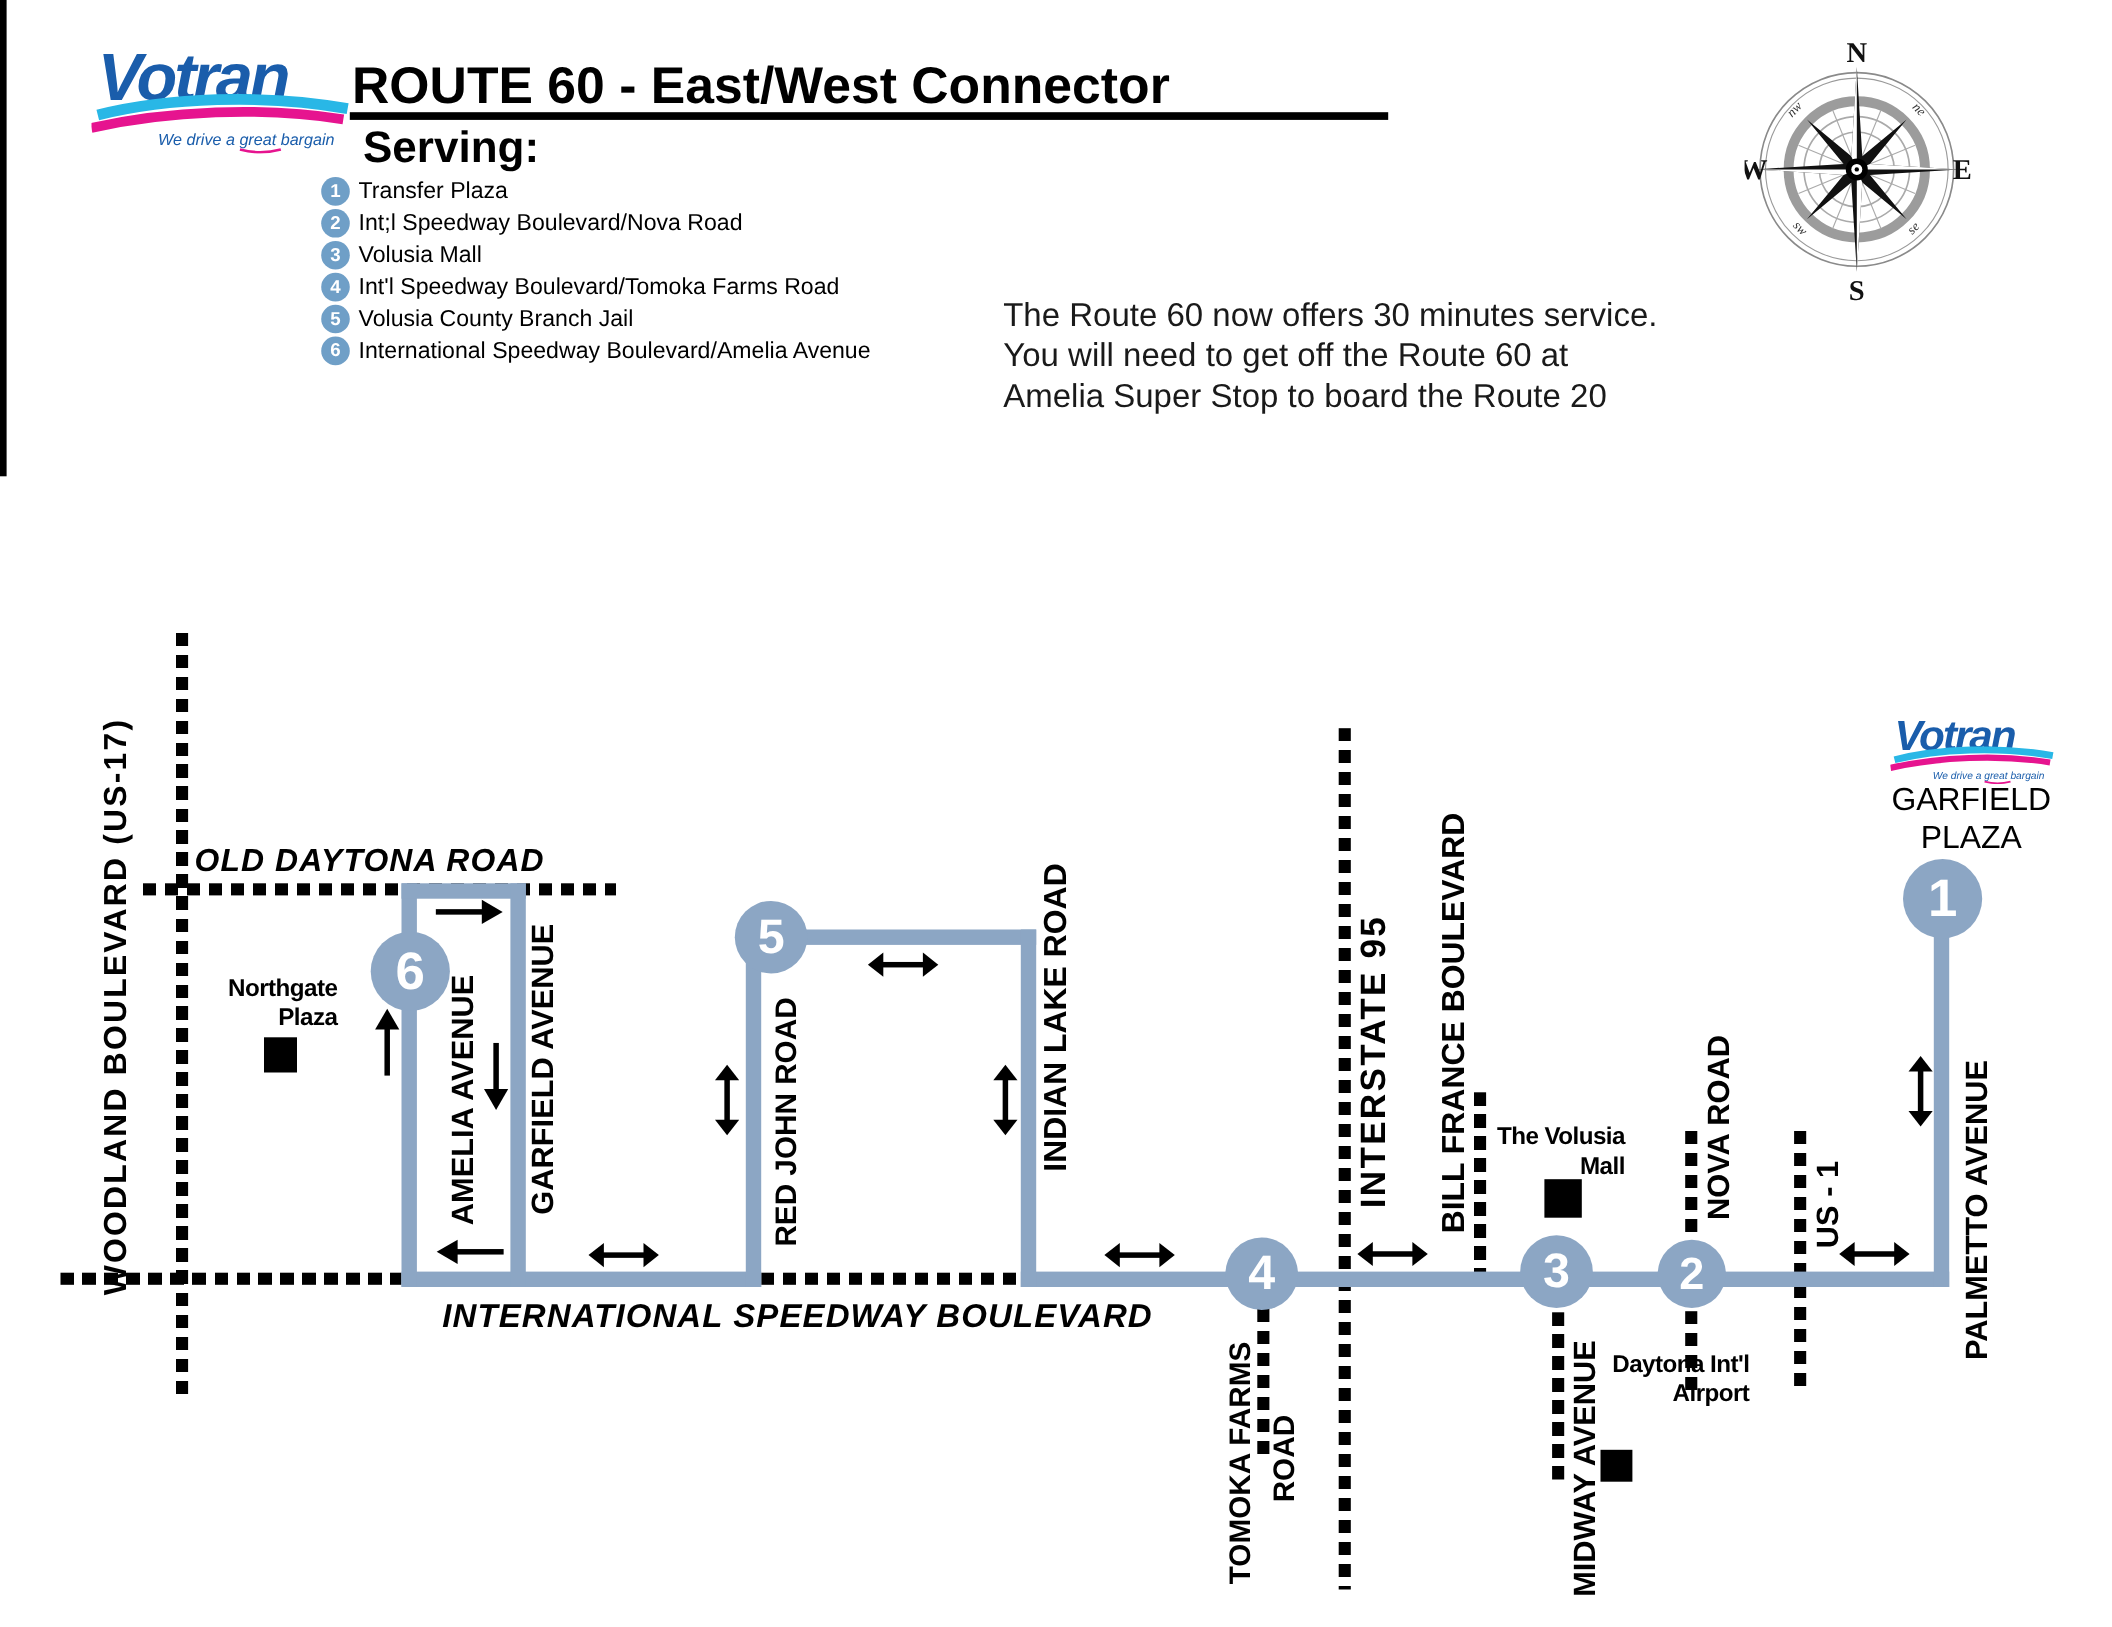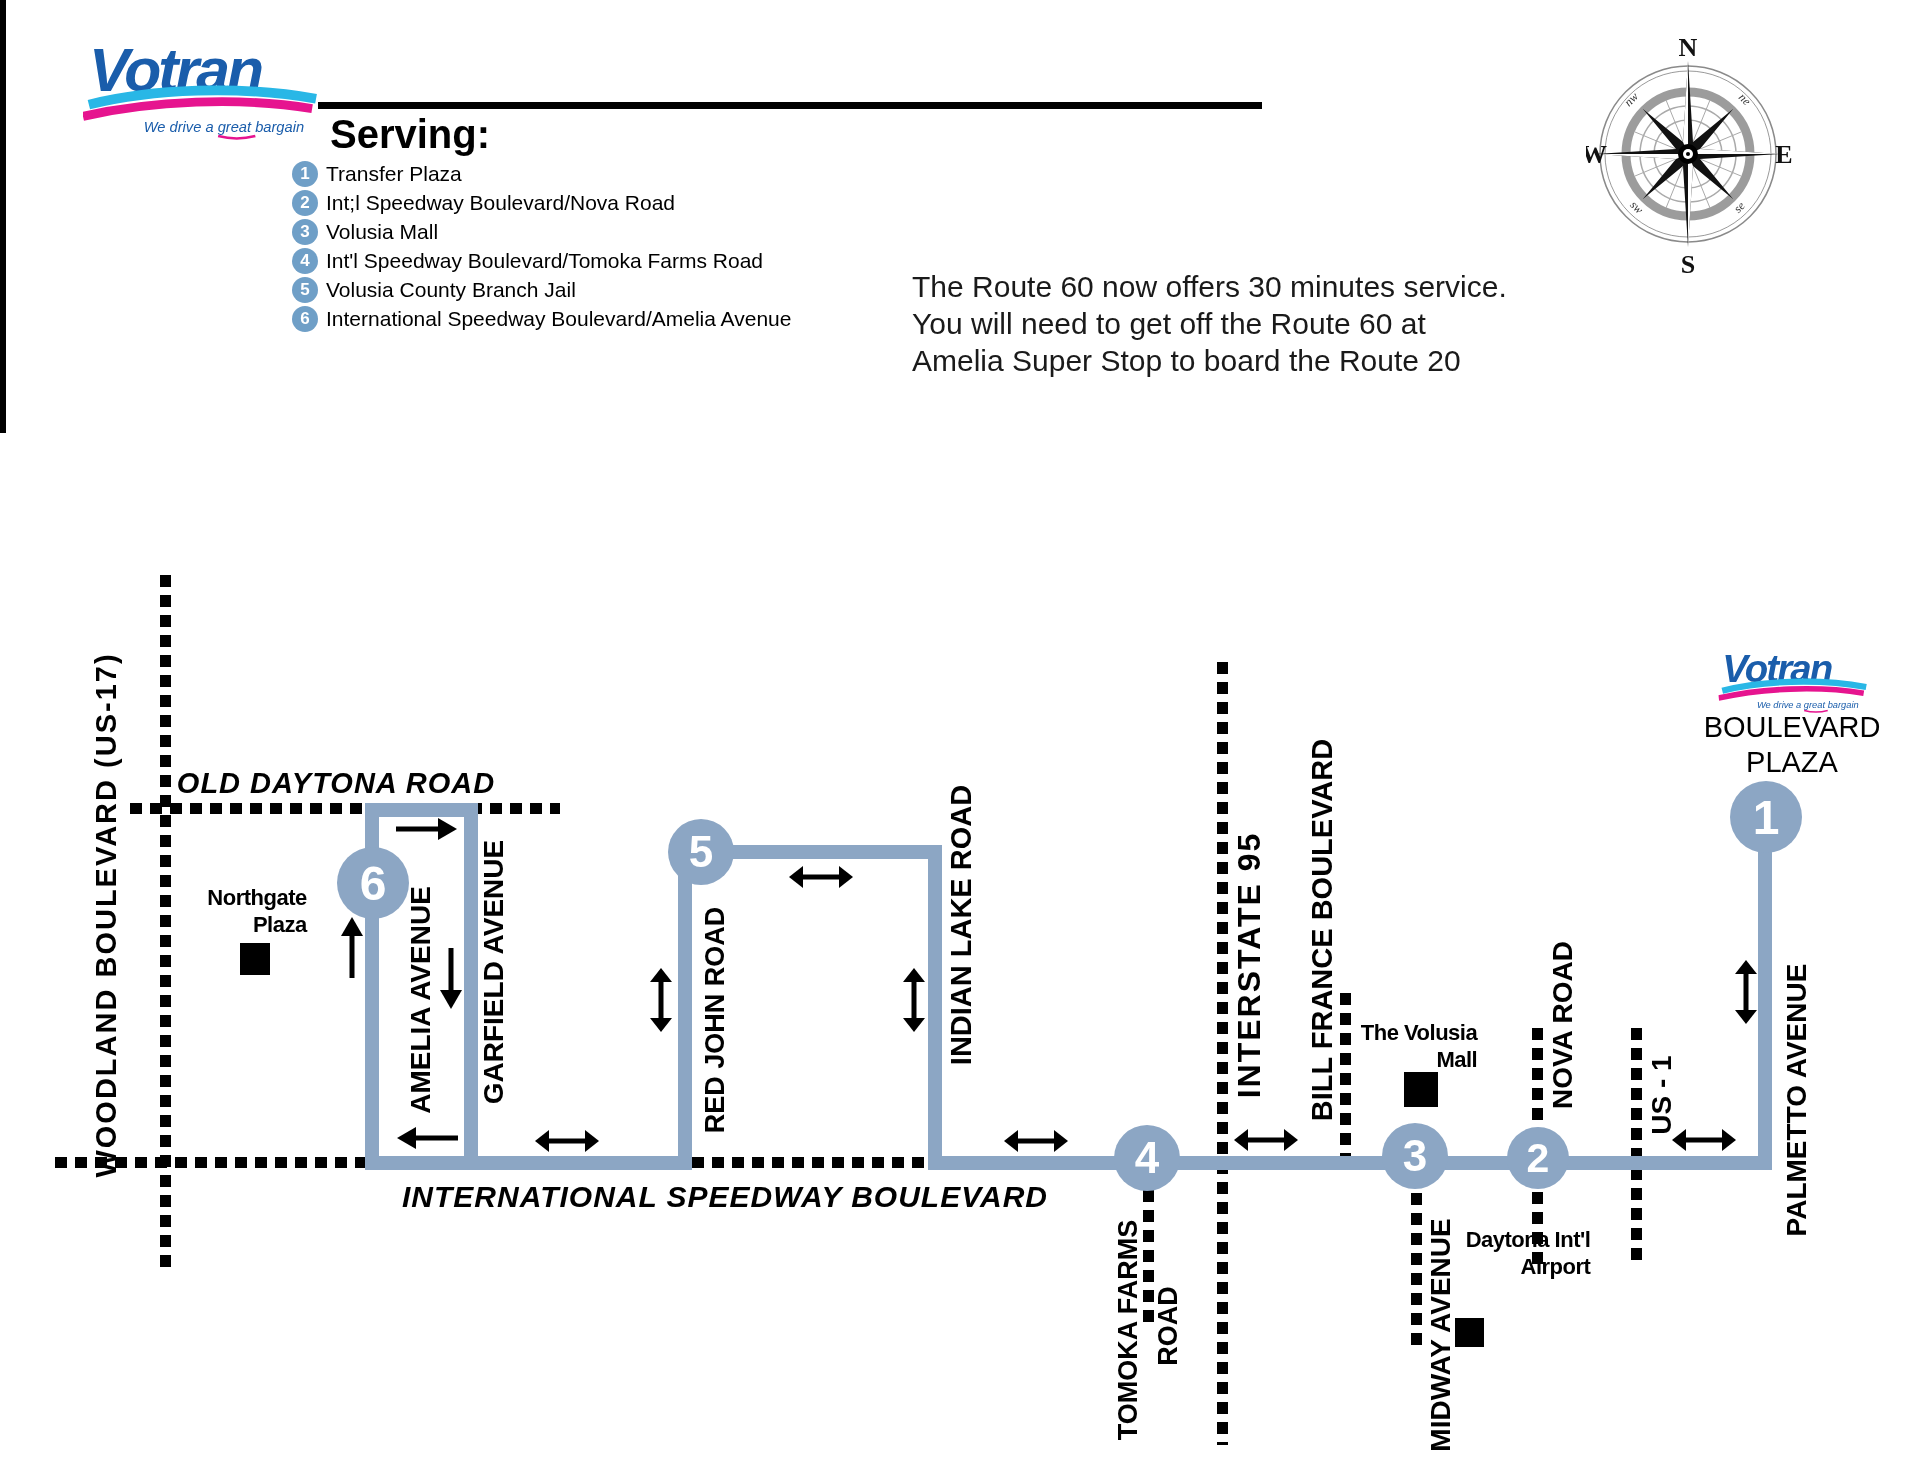--- a/index.html
+++ b/index.html
@@ -67,20 +67,21 @@
       </symbol>
     </defs>
   </svg>
 
   <div class="left-bar"></div>
 
   <svg style="position:absolute;left:83px;top:34px;" width="235" height="106" viewBox="0 0 240 108">
     <use href="#votran-logo"></use>
   </svg>
 
+  <div class="title">ROUTE 60 - East/West Connector</div>
   <div class="title-underline"></div>
   <div class="serving-heading">Serving:</div>
 
   <div class="serve-item" style="top:160px;">
     <span class="badge">1</span>
     <span class="serve-label">Transfer Plaza</span>
   </div>
   <div class="serve-item" style="top:189px;">
     <span class="badge">2</span>
     <span class="serve-label">Int;l Speedway Boulevard/Nova Road</span>
@@ -219,21 +220,21 @@
   <div class="lm" style="left:1528px;top:1253px;">
     <div>Daytona Int'l</div>
     <div>Airport</div>
   </div>
   <div class="sq" style="left:1455px;top:1318px;width:29px;height:29px;"></div>
 
   <svg style="position:absolute;left:1718px;top:646px;" width="150" height="67" viewBox="0 0 240 108">
     <use href="#votran-logo"></use>
   </svg>
   <div class="tplaza">
-    <div>BOULEVARD</div>
+    <div>GARFIELD</div>
     <div>PLAZA</div>
   </div>
 
   <svg class="arr r-90" style="left:352px;top:947px;">
       <use href="#arr-single"></use>
     </svg>
   <svg class="arr" style="left:427px;top:829px;">
       <use href="#arr-single"></use>
     </svg>
   <svg class="arr r90" style="left:451px;top:979px;">

